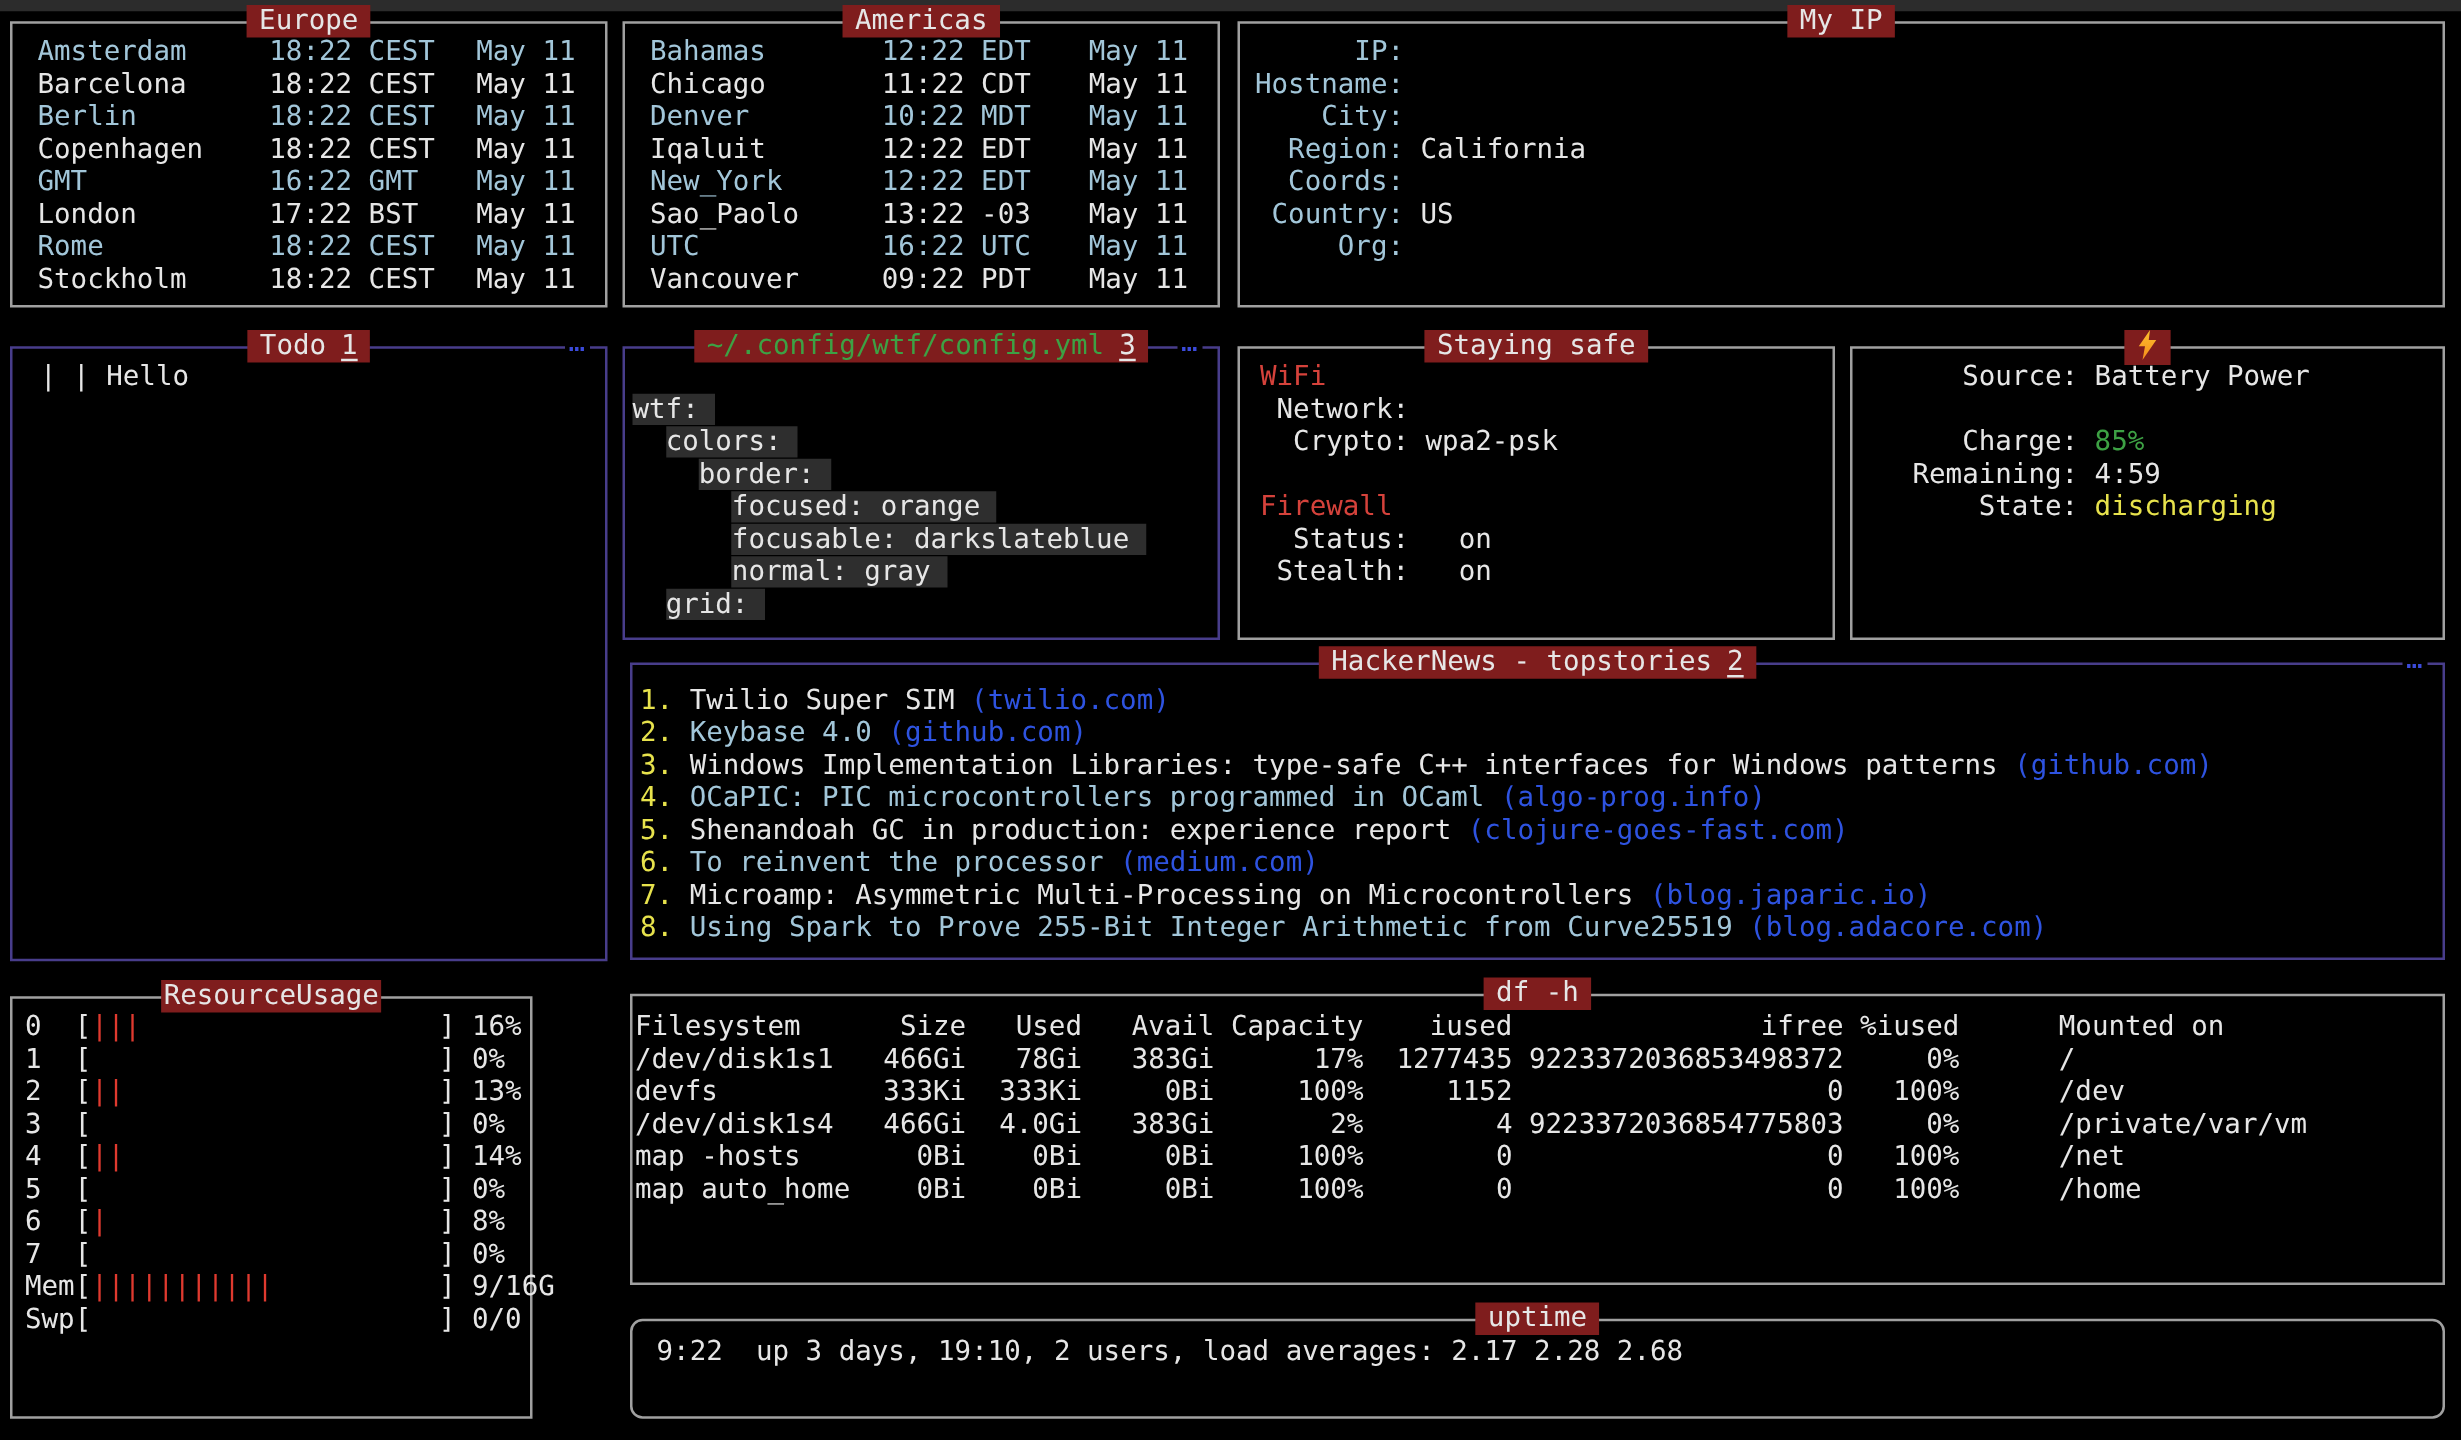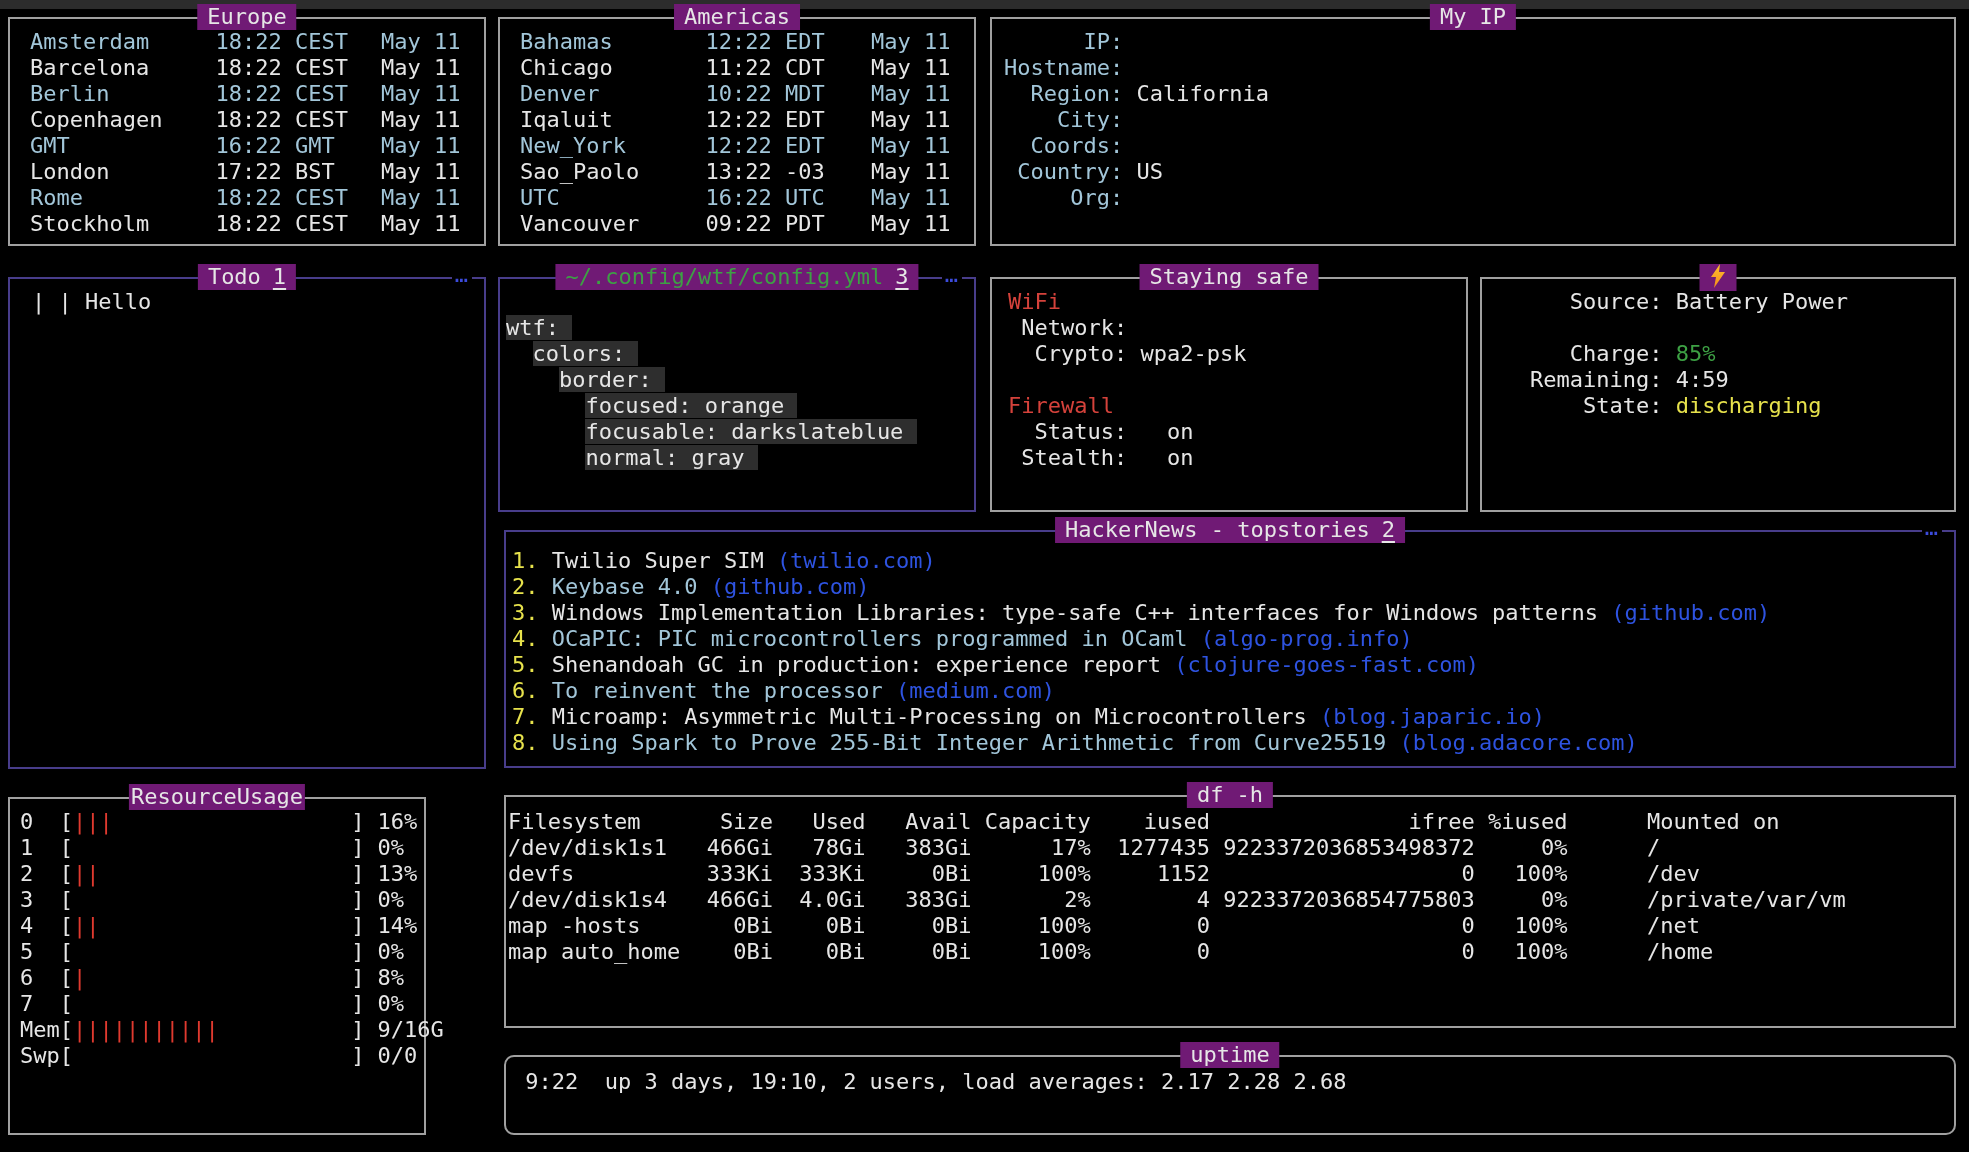--- a/index.html
+++ b/index.html
@@ -21,21 +21,21 @@
     position:relative;width:1969px;height:1152px;overflow:hidden;
     font-family:"DejaVu Sans Mono",monospace;
     font-size:22px;line-height:26px;color:var(--white);
   }
   .topbar{position:absolute;left:0;top:0;width:100%;height:9px;background:#2c2c2c;}
 
   .panel{position:absolute;border:2px solid var(--gray);background:#000;}
   .panel.focusable{border-color:var(--dsb);}
   .ptitle{
     position:absolute;top:-15px;left:50%;transform:translateX(-50%);
-    background:#701a75;padding:0 10px;white-space:nowrap;color:var(--white);
+    background:#7f1d1d;padding:0 10px;white-space:nowrap;color:var(--white);
   }
   .ptitle.tight{padding:0 2px;}
   .ptitle .idx{text-decoration:underline;text-underline-offset:4px;margin-left:12px;color:var(--white);}
   .panel-config .ptitle .t{color:var(--green);}
   .dots{
     position:absolute;top:-17px;right:12px;background:#000;color:var(--dots);
     padding:0 3px;letter-spacing:1px;
   }
   .content{position:relative;}
 
@@ -162,23 +162,23 @@
 </section>
 
 <section class="panel panel-myip" style="left:990px;top:17px;width:966px;height:229px;">
   <span class="ptitle"><span class="t">My IP</span></span>
   <div class="content">
 
       <div class="ip-row"><span class="ip-label">      IP:</span><span class="ip-val"></span></div>
 
       <div class="ip-row"><span class="ip-label">Hostname:</span><span class="ip-val"></span></div>
 
+      <div class="ip-row"><span class="ip-label">    City:</span><span class="ip-val"></span></div>
+
       <div class="ip-row"><span class="ip-label">  Region:</span><span class="ip-val">California</span></div>
-
-      <div class="ip-row"><span class="ip-label">    City:</span><span class="ip-val"></span></div>
 
       <div class="ip-row"><span class="ip-label">  Coords:</span><span class="ip-val"></span></div>
 
       <div class="ip-row"><span class="ip-label"> Country:</span><span class="ip-val">US</span></div>
 
       <div class="ip-row"><span class="ip-label">     Org:</span><span class="ip-val"></span></div>
     </div>
 </section>
 
 <section class="panel focusable panel-todo" style="left:8px;top:277px;width:478px;height:492px;">
@@ -202,20 +202,21 @@
       <div class="cfg-line"><span class="cfg-pad">  </span><span class="chip">colors:</span></div>
 
       <div class="cfg-line"><span class="cfg-pad">    </span><span class="chip">border:</span></div>
 
       <div class="cfg-line"><span class="cfg-pad">      </span><span class="chip">focused: orange</span></div>
 
       <div class="cfg-line"><span class="cfg-pad">      </span><span class="chip">focusable: darkslateblue</span></div>
 
       <div class="cfg-line"><span class="cfg-pad">      </span><span class="chip">normal: gray</span></div>
 
+      <div class="cfg-line"><span class="cfg-pad">  </span><span class="chip">grid:</span></div>
     </div>
 </section>
 
 <section class="panel panel-safe" style="left:990px;top:277px;width:478px;height:235px;">
   <span class="ptitle"><span class="t">Staying safe</span></span>
   <div class="content">
 
       <div class="s-line">WiFi</div>
 
       <div class="s-line"> Network:</div>

